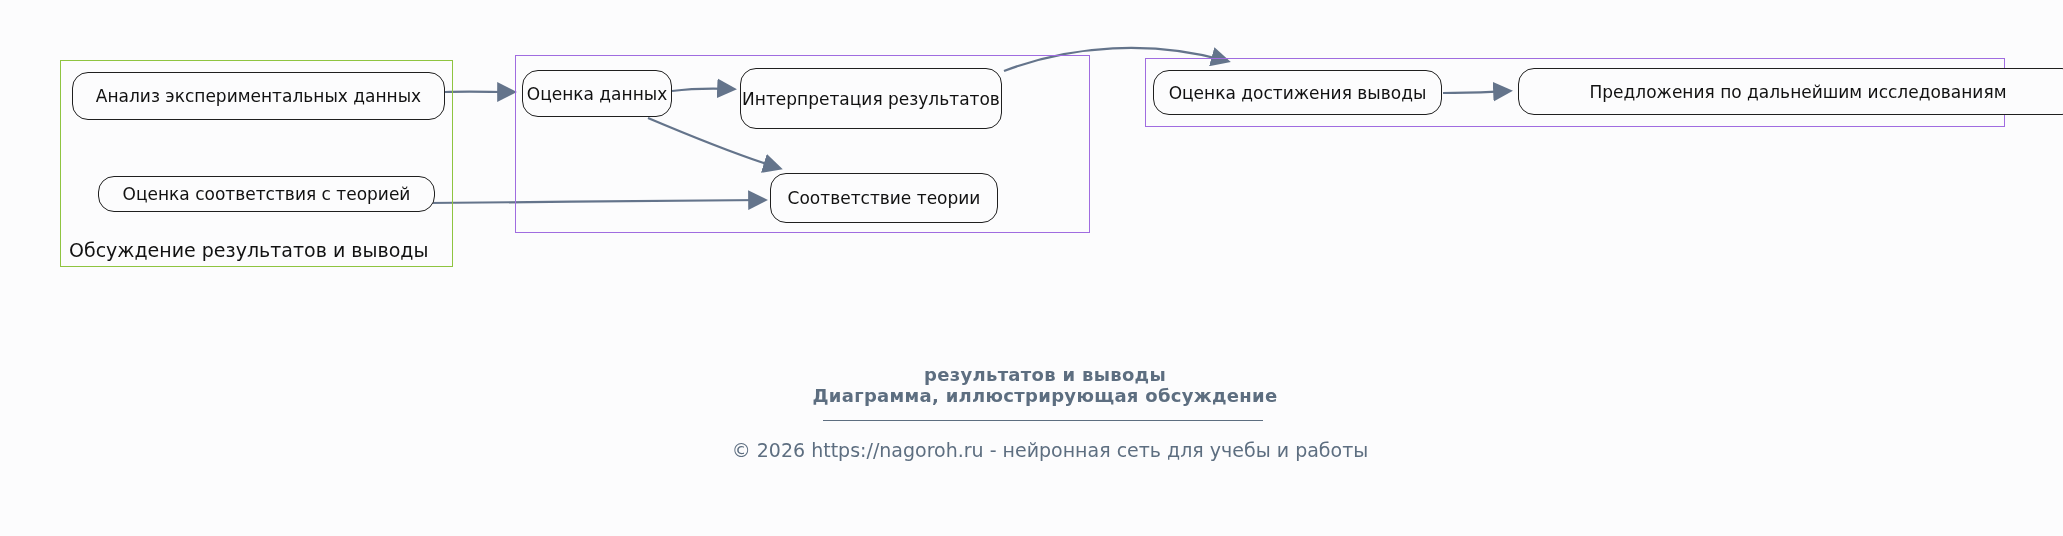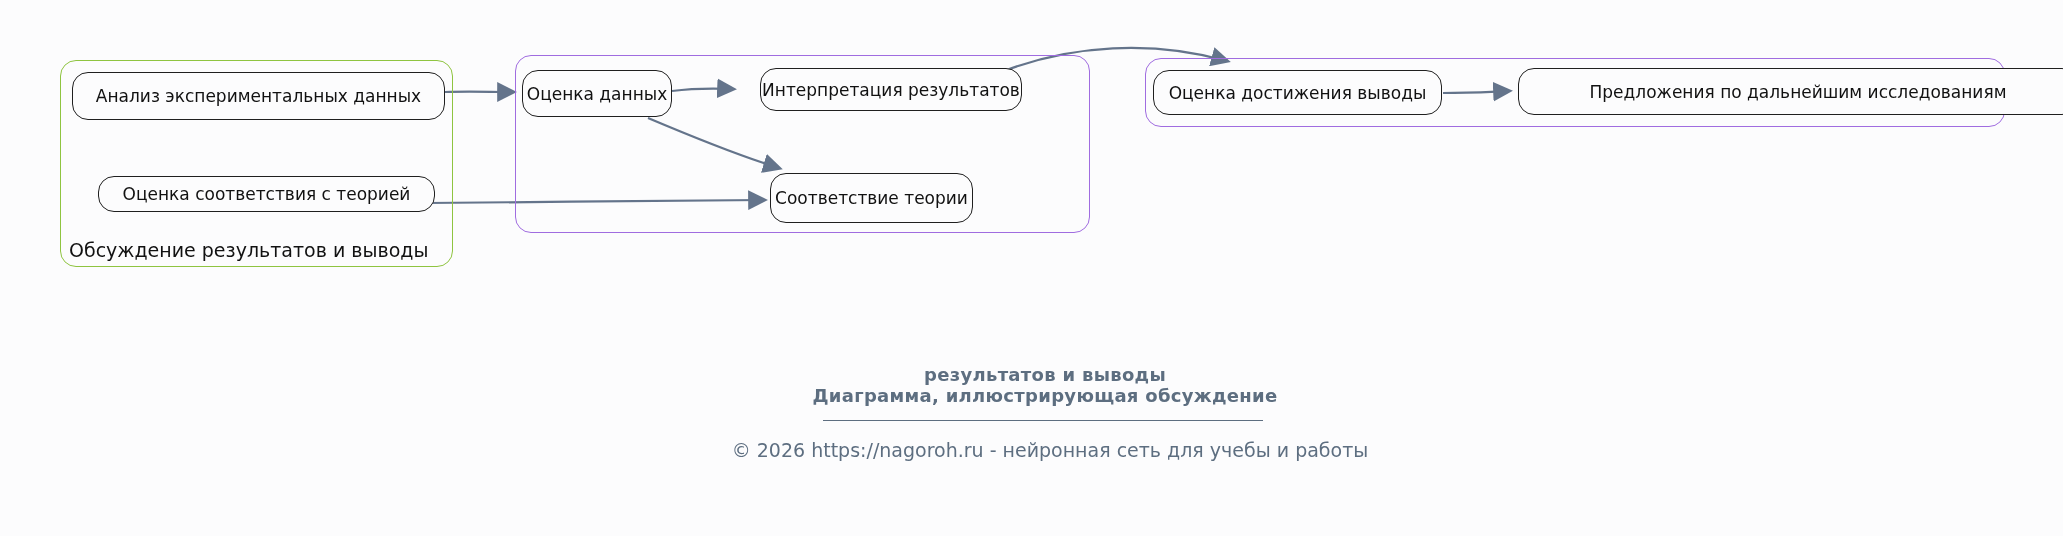--- a/index.html
+++ b/index.html
@@ -24,21 +24,21 @@
   .edges-layer {
     position: absolute;
     left: 0; top: 0;
     width: 2063px; height: 536px;
     pointer-events: none;
   }
   .edges-layer path { stroke: var(--arrow); stroke-width: 2.2; fill: none; }
   .cluster {
     position: absolute;
     border: 1.6px solid;
-    border-radius: 16px;
+    border-radius: 0;
     background: transparent;
   }
   .cluster-green { border-color: var(--cluster-green); left: 60px; top: 60px; width: 393px; height: 207px; }
   .cluster-mid   { border-color: var(--cluster-purple); left: 515px; top: 55px; width: 575px; height: 178px; }
   .cluster-right { border-color: var(--cluster-purple); left: 1145px; top: 58px; width: 860px; height: 69px; }
   .cluster-label {
     position: absolute;
     left: 8px; bottom: 5px;
     font-size: 19px;
     color: var(--node-text);
@@ -53,22 +53,22 @@
     border-radius: 16px;
     background: var(--background);
     font-size: 17px;
     color: var(--node-text);
     white-space: nowrap;
     text-align: left;
   }
   .n1 { left: 72px;   top: 72px;  width: 373px; height: 48px; }
   .n2 { left: 90px;   top: 176px; width: 337px; height: 36px; margin-left: 8px; }
   .n3 { left: 522px;  top: 70px;  width: 150px; height: 47px; }
-  .n4 { left: 760px;  top: 68px;  width: 262px; height: 43px; }
-  .n5 { left: 770px;  top: 173px; width: 203px; height: 50px; }
+  .n4 { left: 740px;  top: 68px;  width: 262px; height: 61px; }
+  .n5 { left: 770px;  top: 173px; width: 228px; height: 50px; }
   .n6 { left: 1153px; top: 70px;  width: 289px; height: 45px; }
   .n7 { left: 1518px; top: 68px;  width: 560px; height: 47px; }
   .caption {
     position: absolute;
     left: 1045px; top: 364px;
     transform: translateX(-50%);
     text-align: center;
     font-weight: bold;
     font-size: 18px;
     line-height: 21px;

